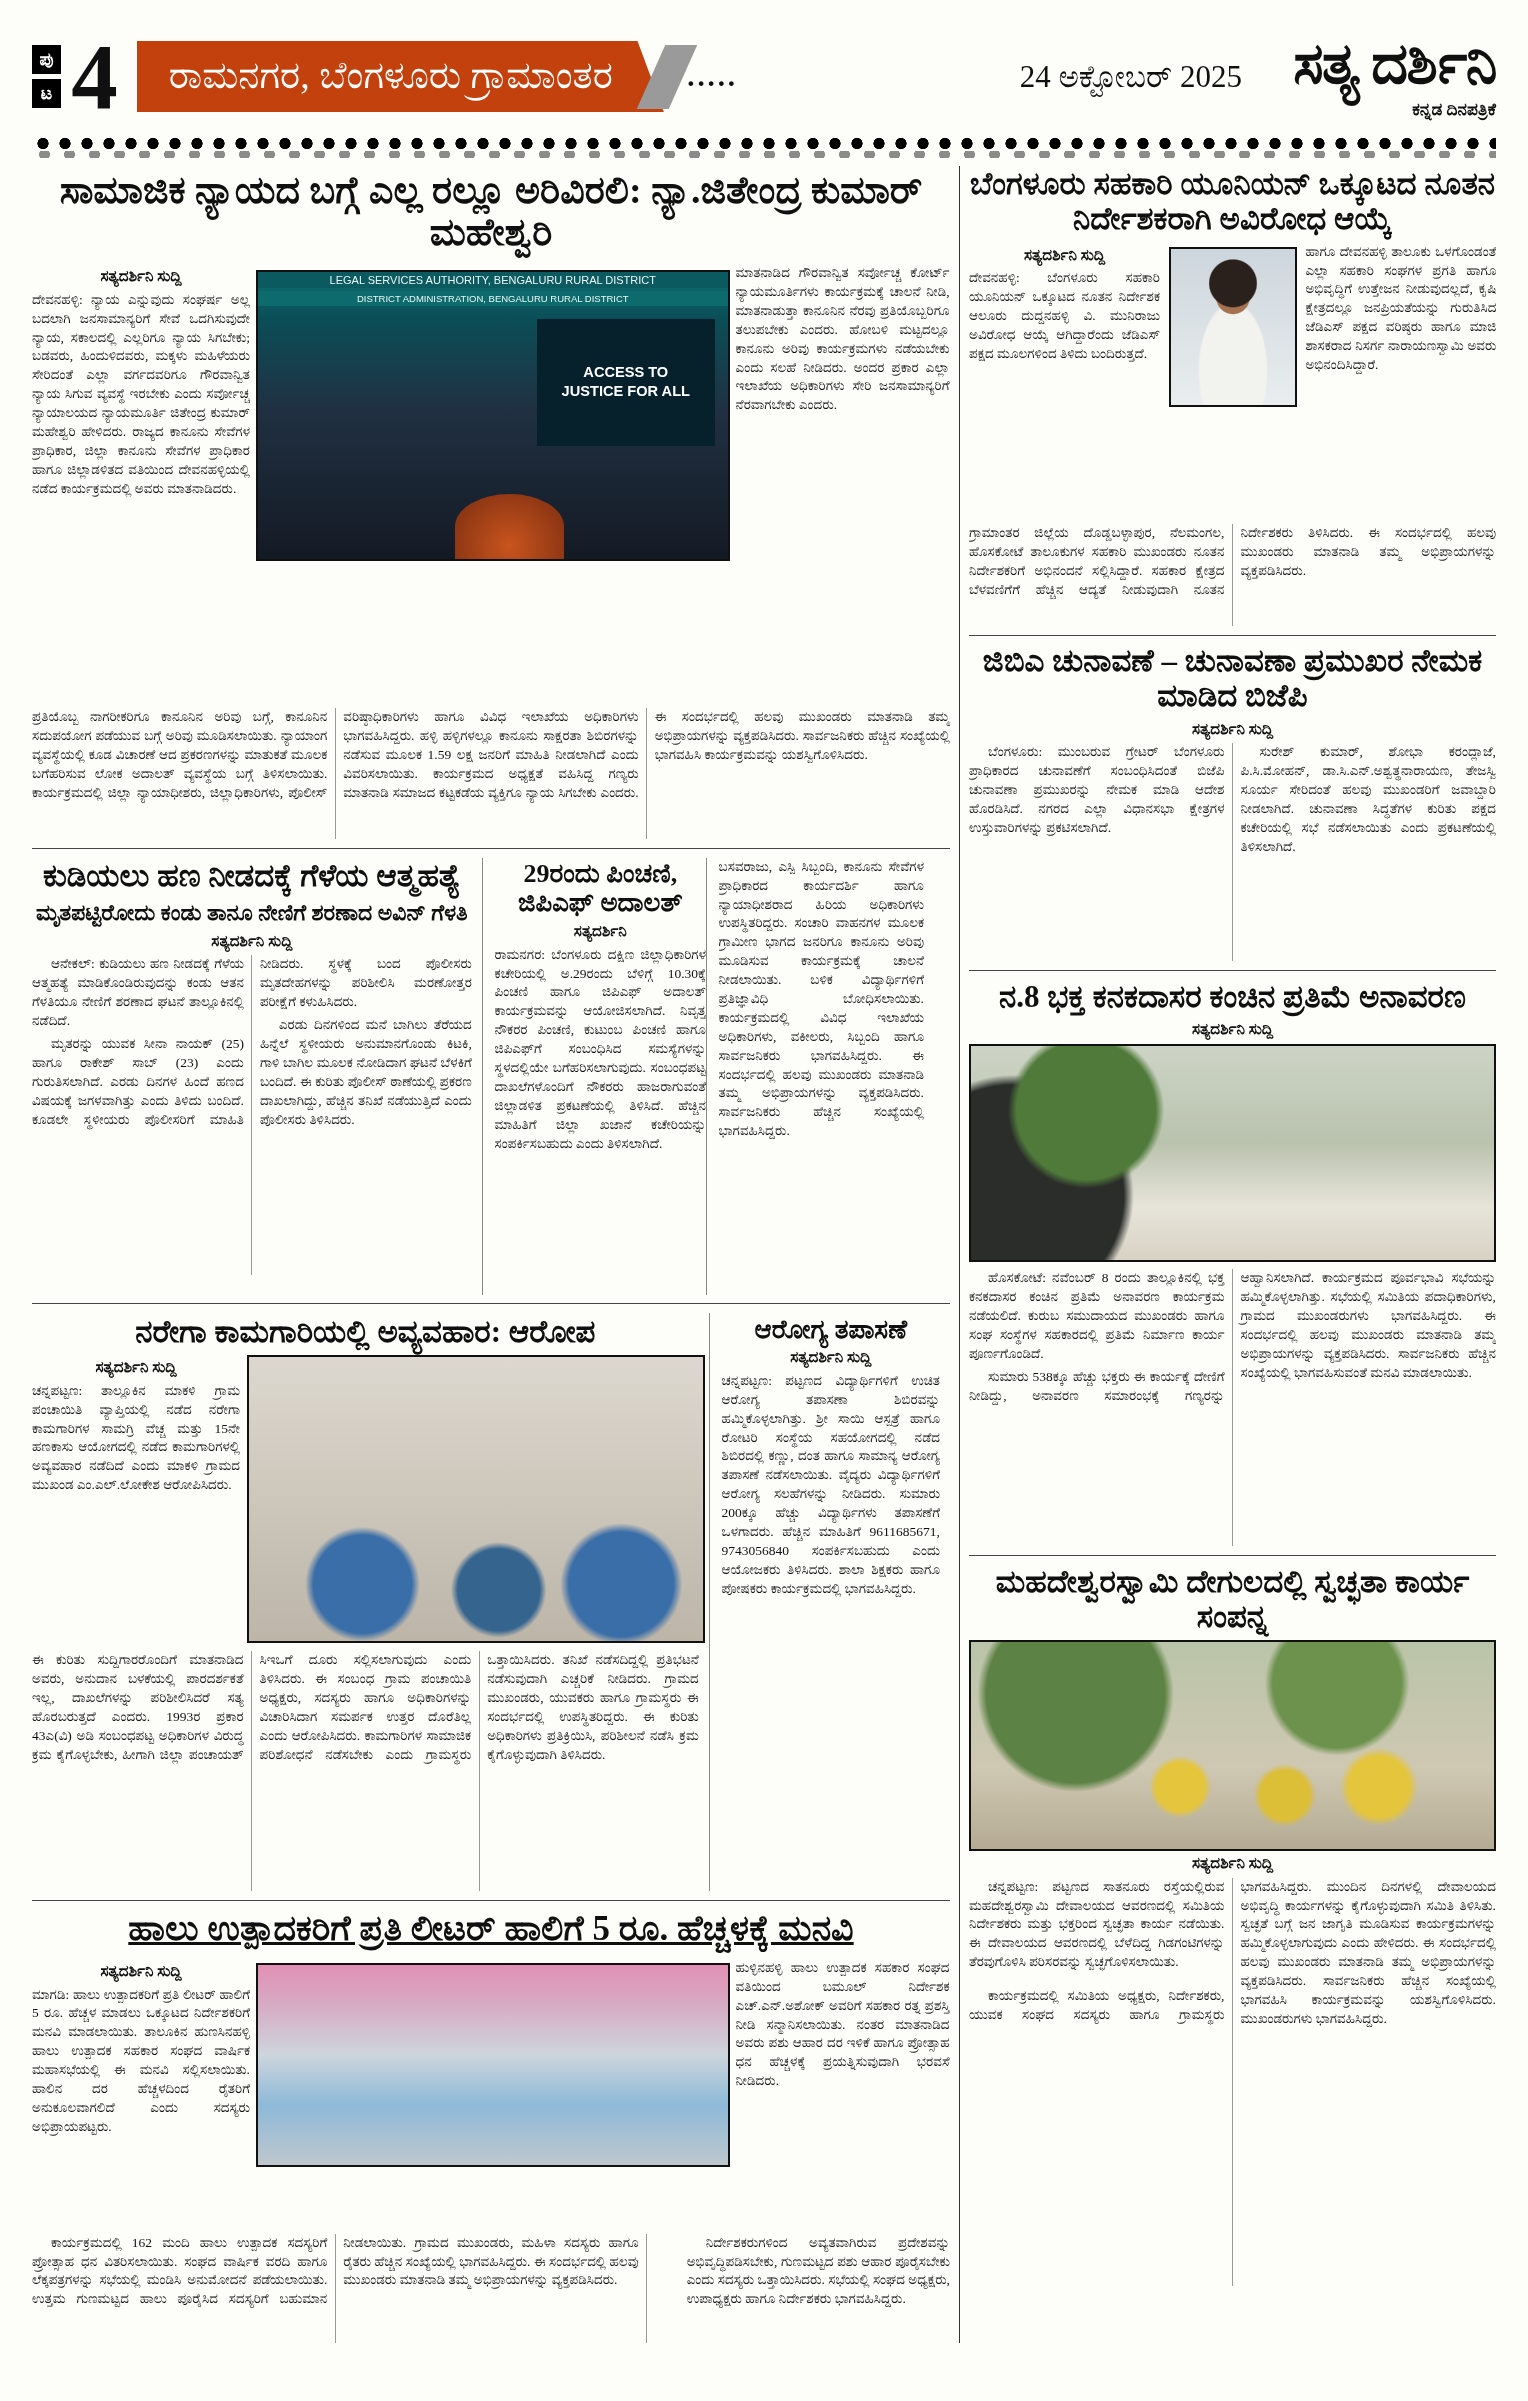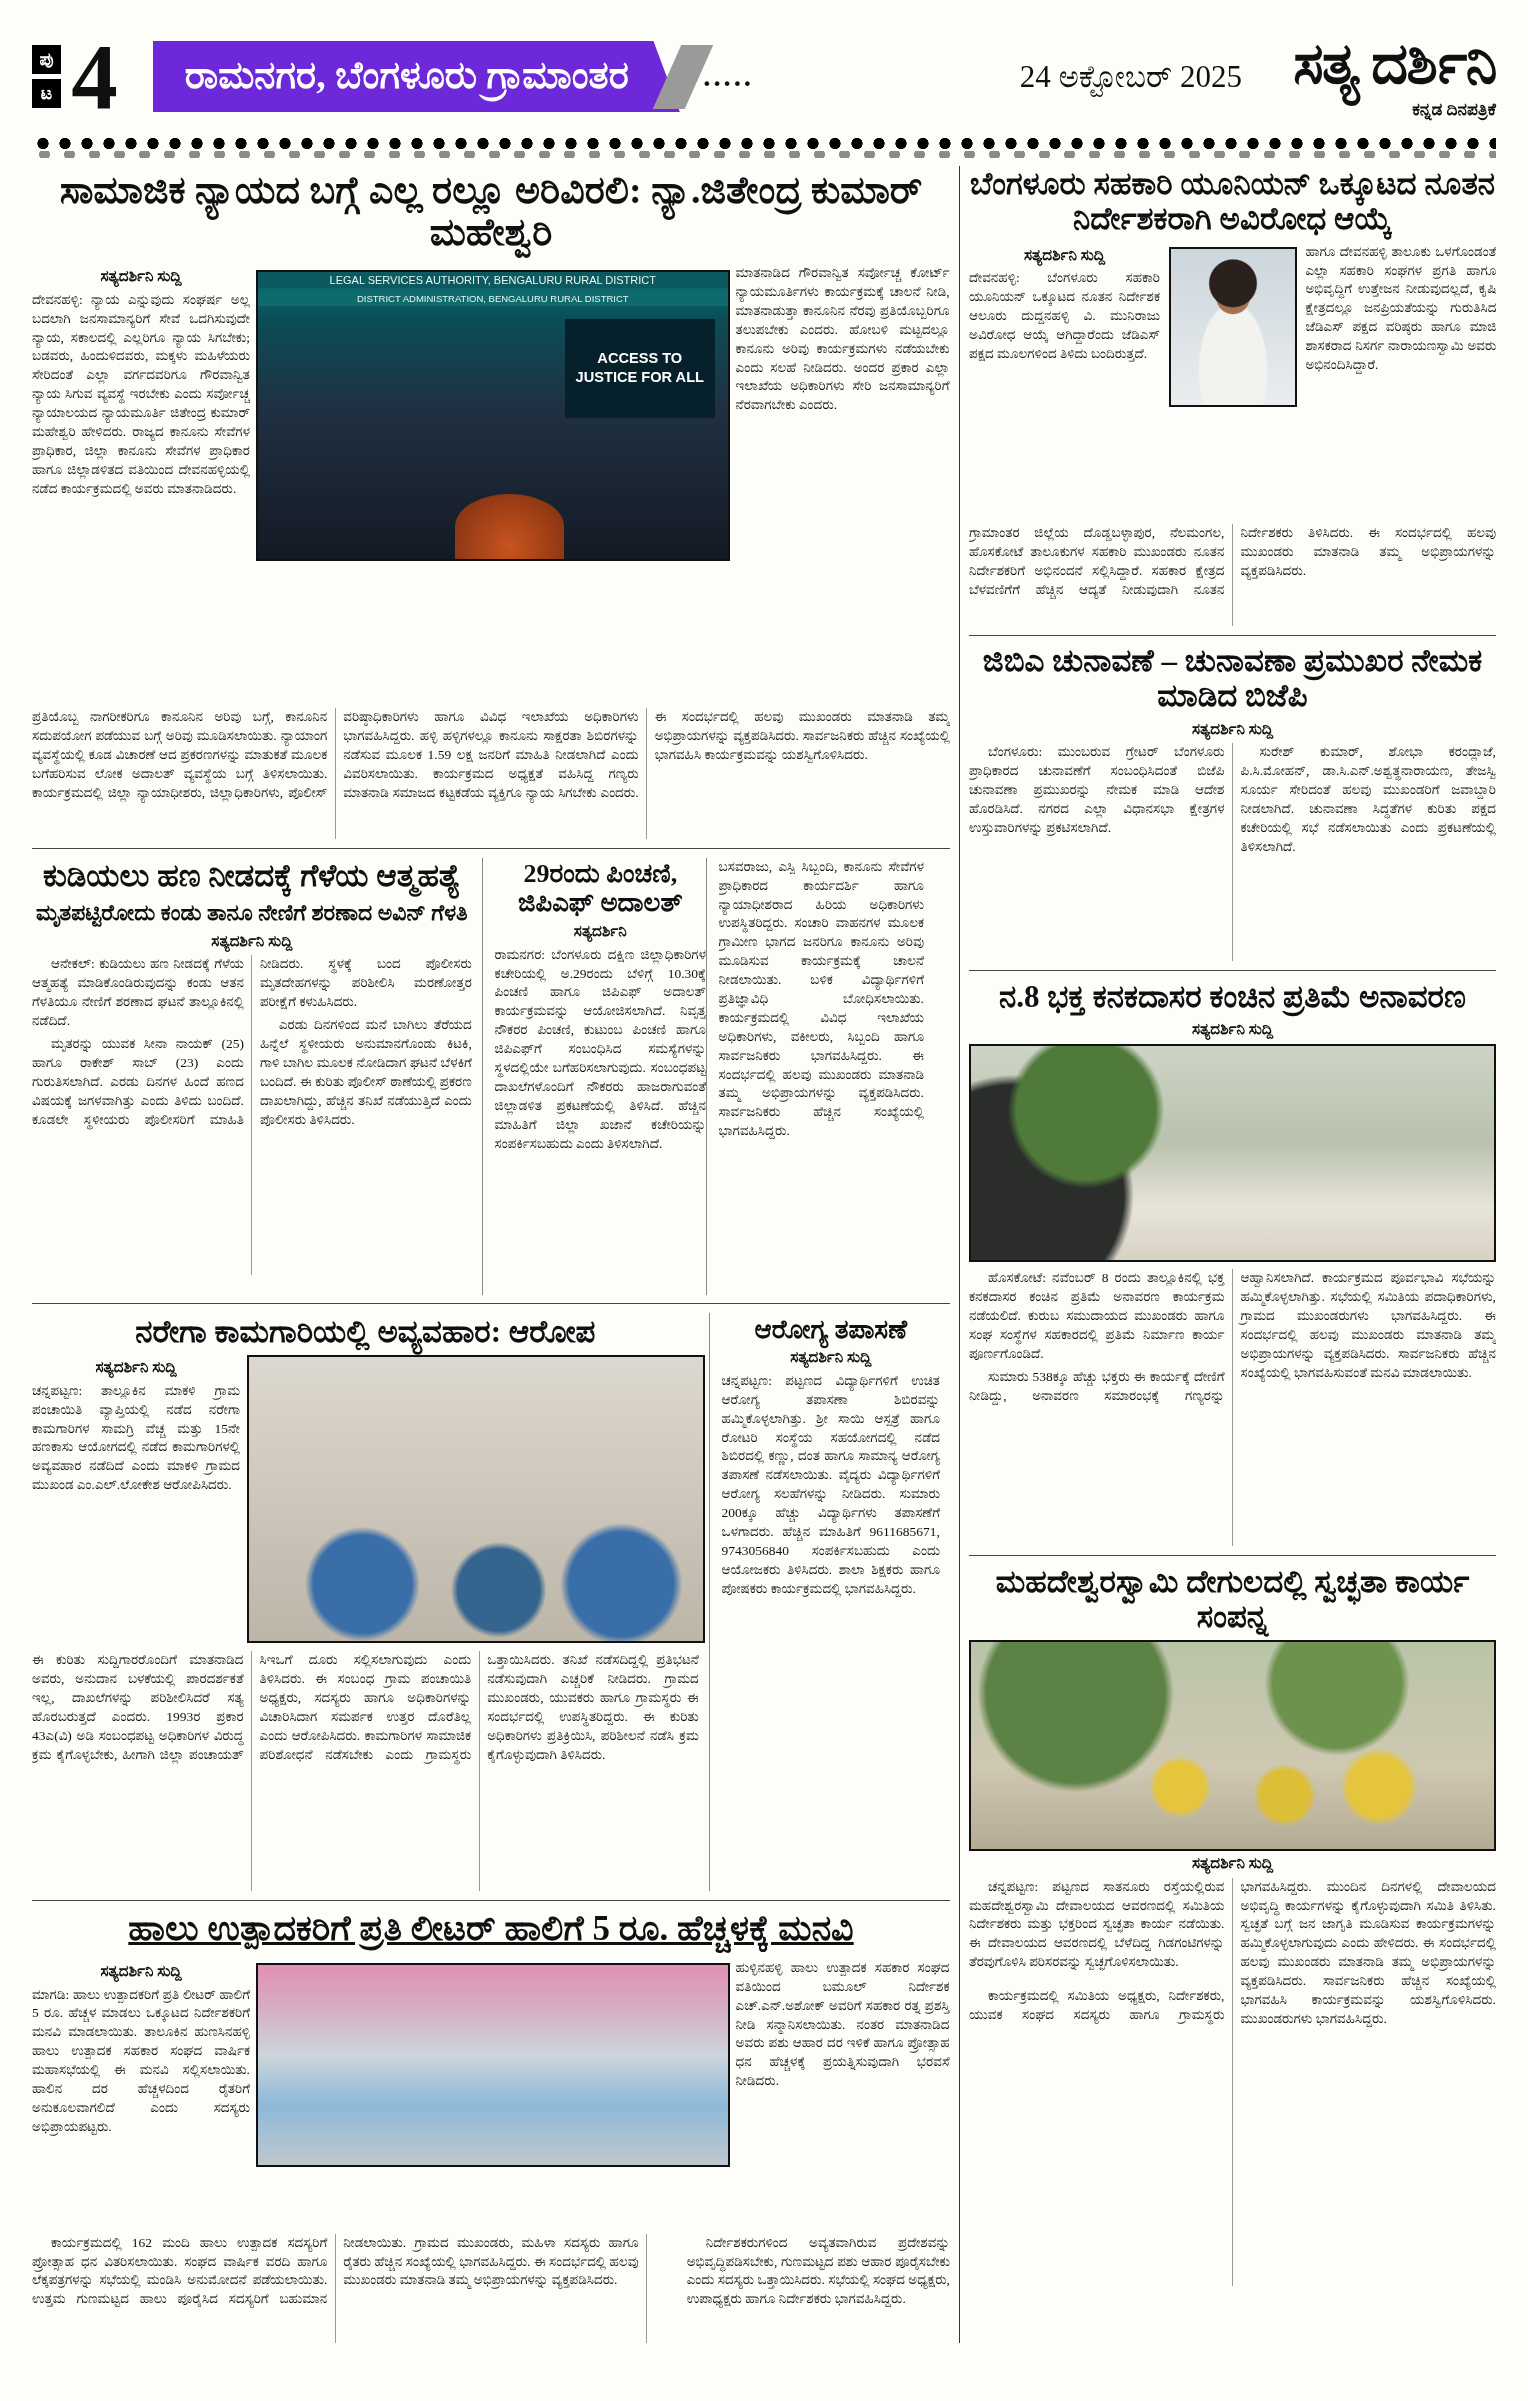--- a/index.html
+++ b/index.html
@@ -6,22 +6,22 @@
   .page{width:1528px;height:2401px;background:#fdfdfa;box-sizing:border-box;
         padding:22px 32px;font-family:"Liberation Serif", serif;color:#101010;
         position:relative;overflow:hidden;}
   
   .hdr{display:flex;align-items:center;height:109px;}
   .pustack{display:flex;flex-direction:column;gap:4.4px;margin-right:10.2px;}
   .pustack span{background:#000;color:#fff;width:29px;height:29px;display:flex;
         align-items:center;justify-content:center;font-size:17.5px;font-weight:bold;}
   .pgnum{font-size:93px;font-weight:bold;line-height:0.85;margin-right:19px;font-family:"Liberation Serif",serif;}
   .regionwrap{display:flex;align-items:center;flex:1;}
-  .region{background:#6d28d9;color:#fff;font-size:38px;font-weight:bold;
-        padding:11.6px 51px 14.6px 32px;clip-path:polygon(0 0,95% 0,100% 100%,0 100%);margin-left:16px;}
+  .region{background:#c2410c;color:#fff;font-size:38px;font-weight:normal;
+        padding:11.6px 51px 14.6px 32px;clip-path:polygon(0 0,95% 0,100% 100%,0 100%);}
   .slash{width:32px;height:64px;background:#9a9a9a;transform:skewX(-24deg);margin-left:-13px;}
   .hdots{font-size:29px;letter-spacing:2.9px;font-weight:bold;margin-left:4.4px;}
   .dateline{font-size:31px;margin:0 51px 0 7.3px;white-space:nowrap;}
   .mast{text-align:right;line-height:1;}
   .mast .t{font-size:57px;font-weight:900;letter-spacing:-1.5px;}
   .mast .s{font-size:17px;margin-top:9px;font-weight:bold;}
   .dotrule{height:13px;margin:5.8px 0 1.5px 0;
         background-image:radial-gradient(circle,#000 42%,transparent 46%);
         background-size:22px 13px;background-repeat:repeat-x;}
   .dotrule2{height:7.3px;margin-bottom:7.3px;opacity:.45;
@@ -43,21 +43,21 @@
   .hr{border-top:1.5px solid #444;margin:8.7px 0;}
   .cellL{border-left:0.7px solid #888;padding-left:11.6px;}
   
   .ph{position:relative;overflow:hidden;border:2.2px solid #111;box-sizing:border-box;}
   .ph-justice{background:linear-gradient(180deg,#0f7276 0%,#0b4e57 16%,#203042 48%,#141a24 100%);text-decoration:underline;}
   .ph-justice .ban{position:absolute;left:0;right:0;top:0;background:#0a5a60;color:#eaf6f4;
         font-family:"Liberation Sans",sans-serif;font-size:11px;text-align:center;padding:2.2px 0;}
   .ph-justice .ban.b2{top:19px;background:#0d6b6e;font-size:9.5px;}
   .ph-justice .scr{position:absolute;right:13px;top:47px;width:138px;height:87px;background:#07212c;
         color:#fff;font-family:"Liberation Sans",sans-serif;font-weight:bold;font-size:14.6px;
-        display:flex;align-items:center;text-align:center;padding:6px;line-height:1.3;}
+        display:flex;align-items:center;text-align:center;padding:20px;line-height:1.3;}
   .ph-justice .flw{position:absolute;left:42%;bottom:0;width:109px;height:65px;border-radius:50% 50% 0 0;
         background:radial-gradient(circle at 50% 80%,#c9541e,#7a2d10);}
   .ph-portrait{background:
         radial-gradient(circle at 50% 22%,#2b211c 0 17%,transparent 18%),
         radial-gradient(circle at 50% 31%,#a5714f 0 13%,transparent 14%),
         radial-gradient(ellipse at 50% 78%,#f2f2ef 0 38%,transparent 40%),
         linear-gradient(180deg,#cdd6dd,#e9edee);}
   .ph-kanaka{background:
         radial-gradient(circle at 22% 30%,#4f7a3a 0 16%,transparent 18%),
         radial-gradient(circle at 8% 70%,#2a2d2a 0 22%,transparent 24%),

